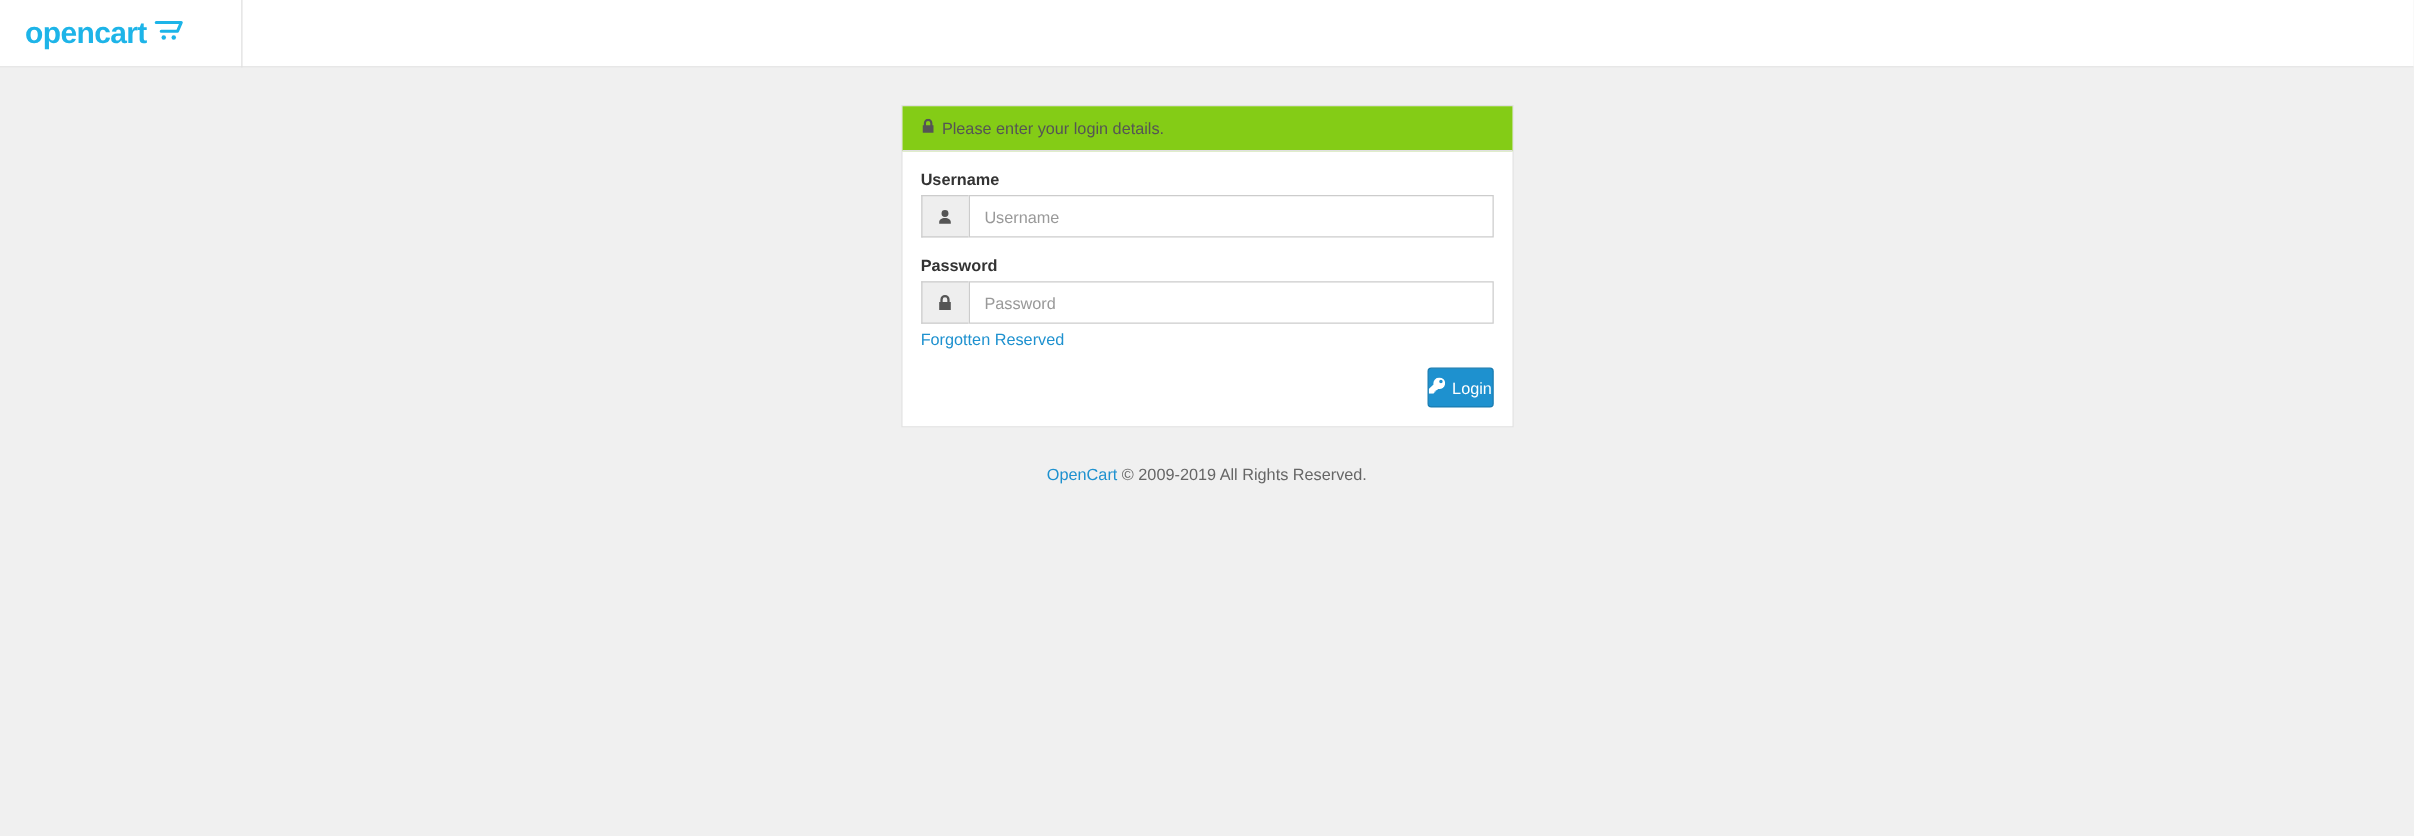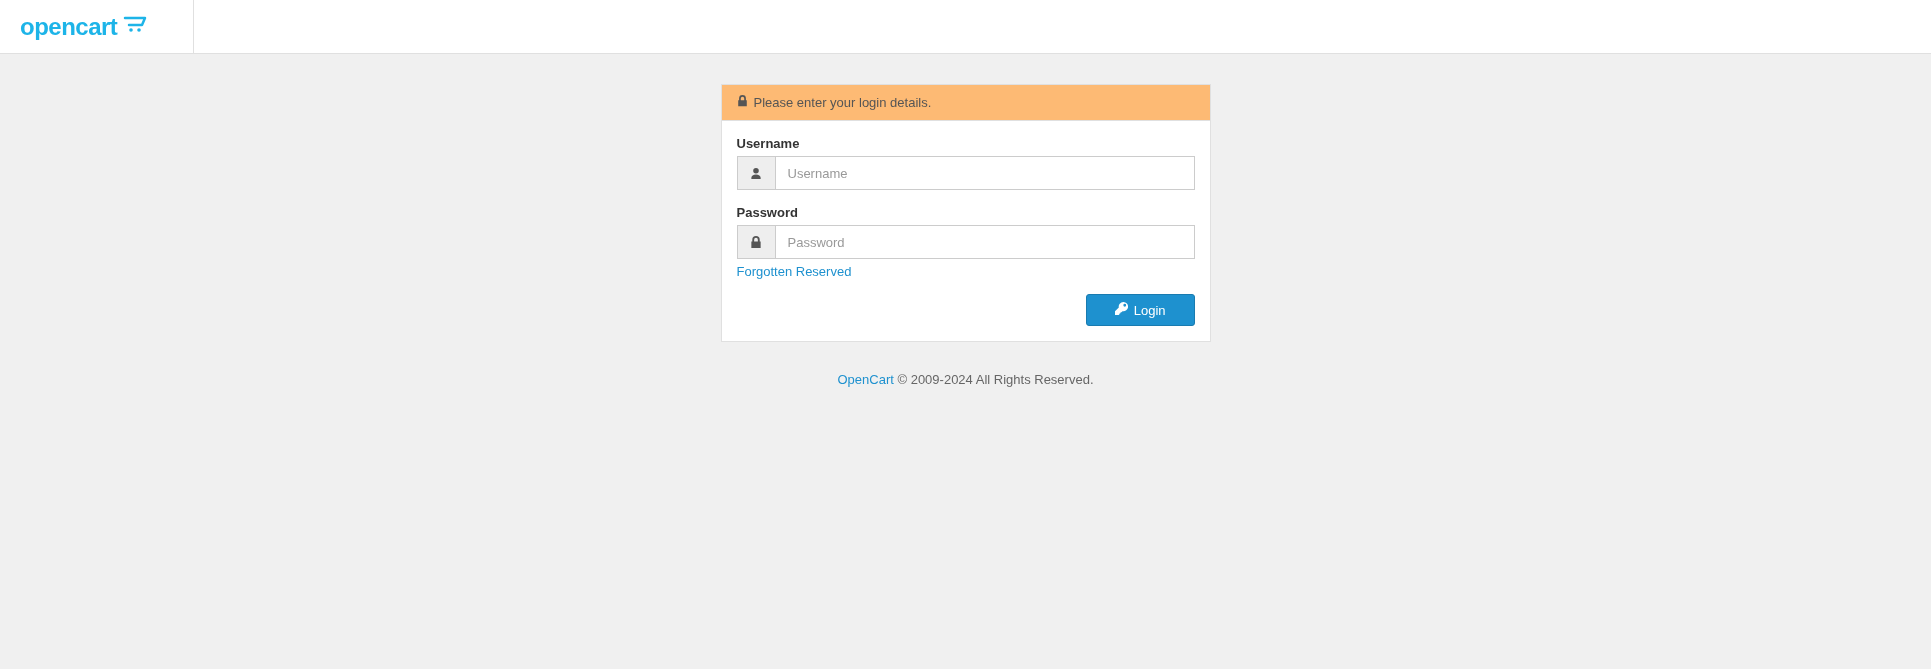--- a/index.html
+++ b/index.html
@@ -45,21 +45,21 @@
     .container {
       max-width: 490px;
       margin: 30px auto 0;
     }
     .panel {
       background: #fff;
       border: 1px solid #e0e0e0;
       margin-bottom: 20px;
     }
     .panel-heading {
-      background: #fdba74;
+      background: #84cc16;
       border-bottom: 1px solid #e0e0e0;
       padding: 10px 15px;
       color: #555;
       display: flex;
       align-items: center;
       gap: 6px;
     }
     .panel-heading .lock-icon svg {
       width: 11px;
       height: 12px;
@@ -115,21 +115,21 @@
       text-decoration: none;
       font-size: 13px;
     }
     .text-right {
       text-align: right;
     }
     .btn-primary {
       background: #1e91cf;
       border: 1px solid #197bb0;
       color: #fff;
-      padding: 7px 28px;
+      padding: 7px 0;
       font-size: 13px;
       cursor: pointer;
       border-radius: 3px;
       display: inline-flex;
       align-items: center;
       gap: 6px;
     }
     .btn-primary svg {
       width: 13px;
       height: 13px;
@@ -206,15 +206,15 @@
               <path d="M9 0a5 5 0 0 0-4.9 6L0 10v4h4l1-1v-1h1v-1h1l1.1-1.1A5 5 0 1 0 9 0zm1.5 5a1.5 1.5 0 1 1 0-3 1.5 1.5 0 0 1 0 3z"></path>
             </svg>
           </span>
           <span>Login</span>
         </button>
       </div>
     </div>
   </div>
 
   <div class="footer">
-    <a href="#">OpenCart</a><span> © 2009-2024 All Rights Reserved.</span>
+    <a href="#">OpenCart</a><span> © 2009-2019 All Rights Reserved.</span>
   </div>
 </div>
 
 </body></html>

